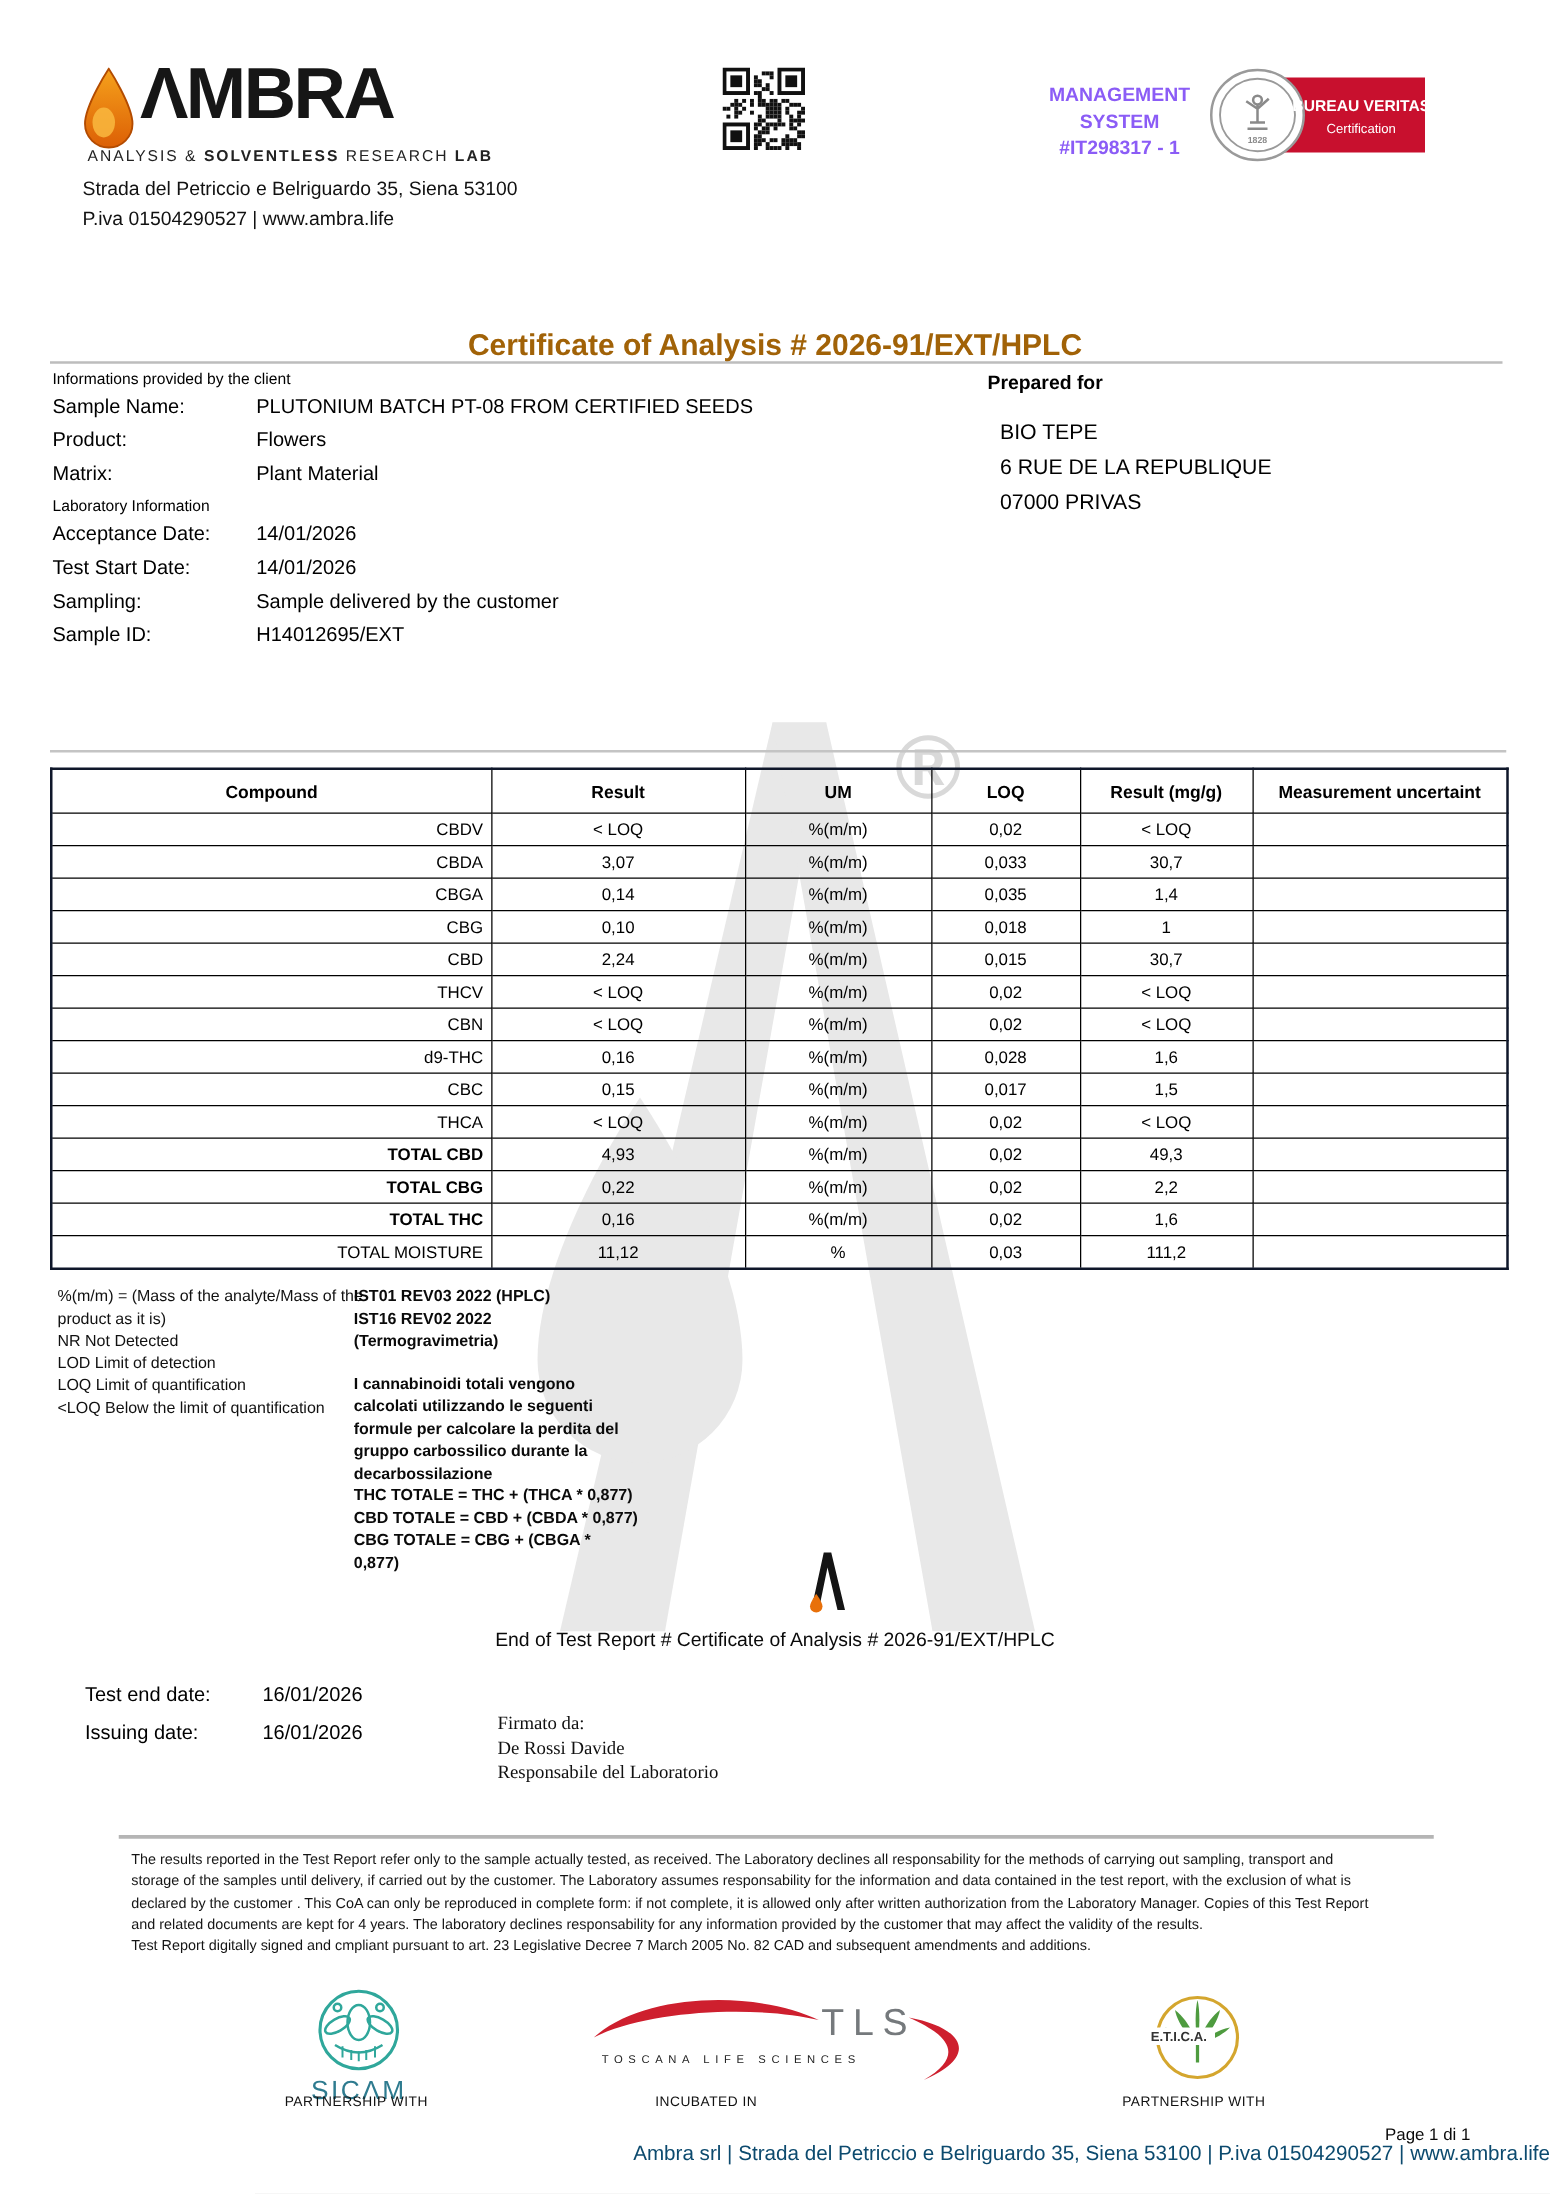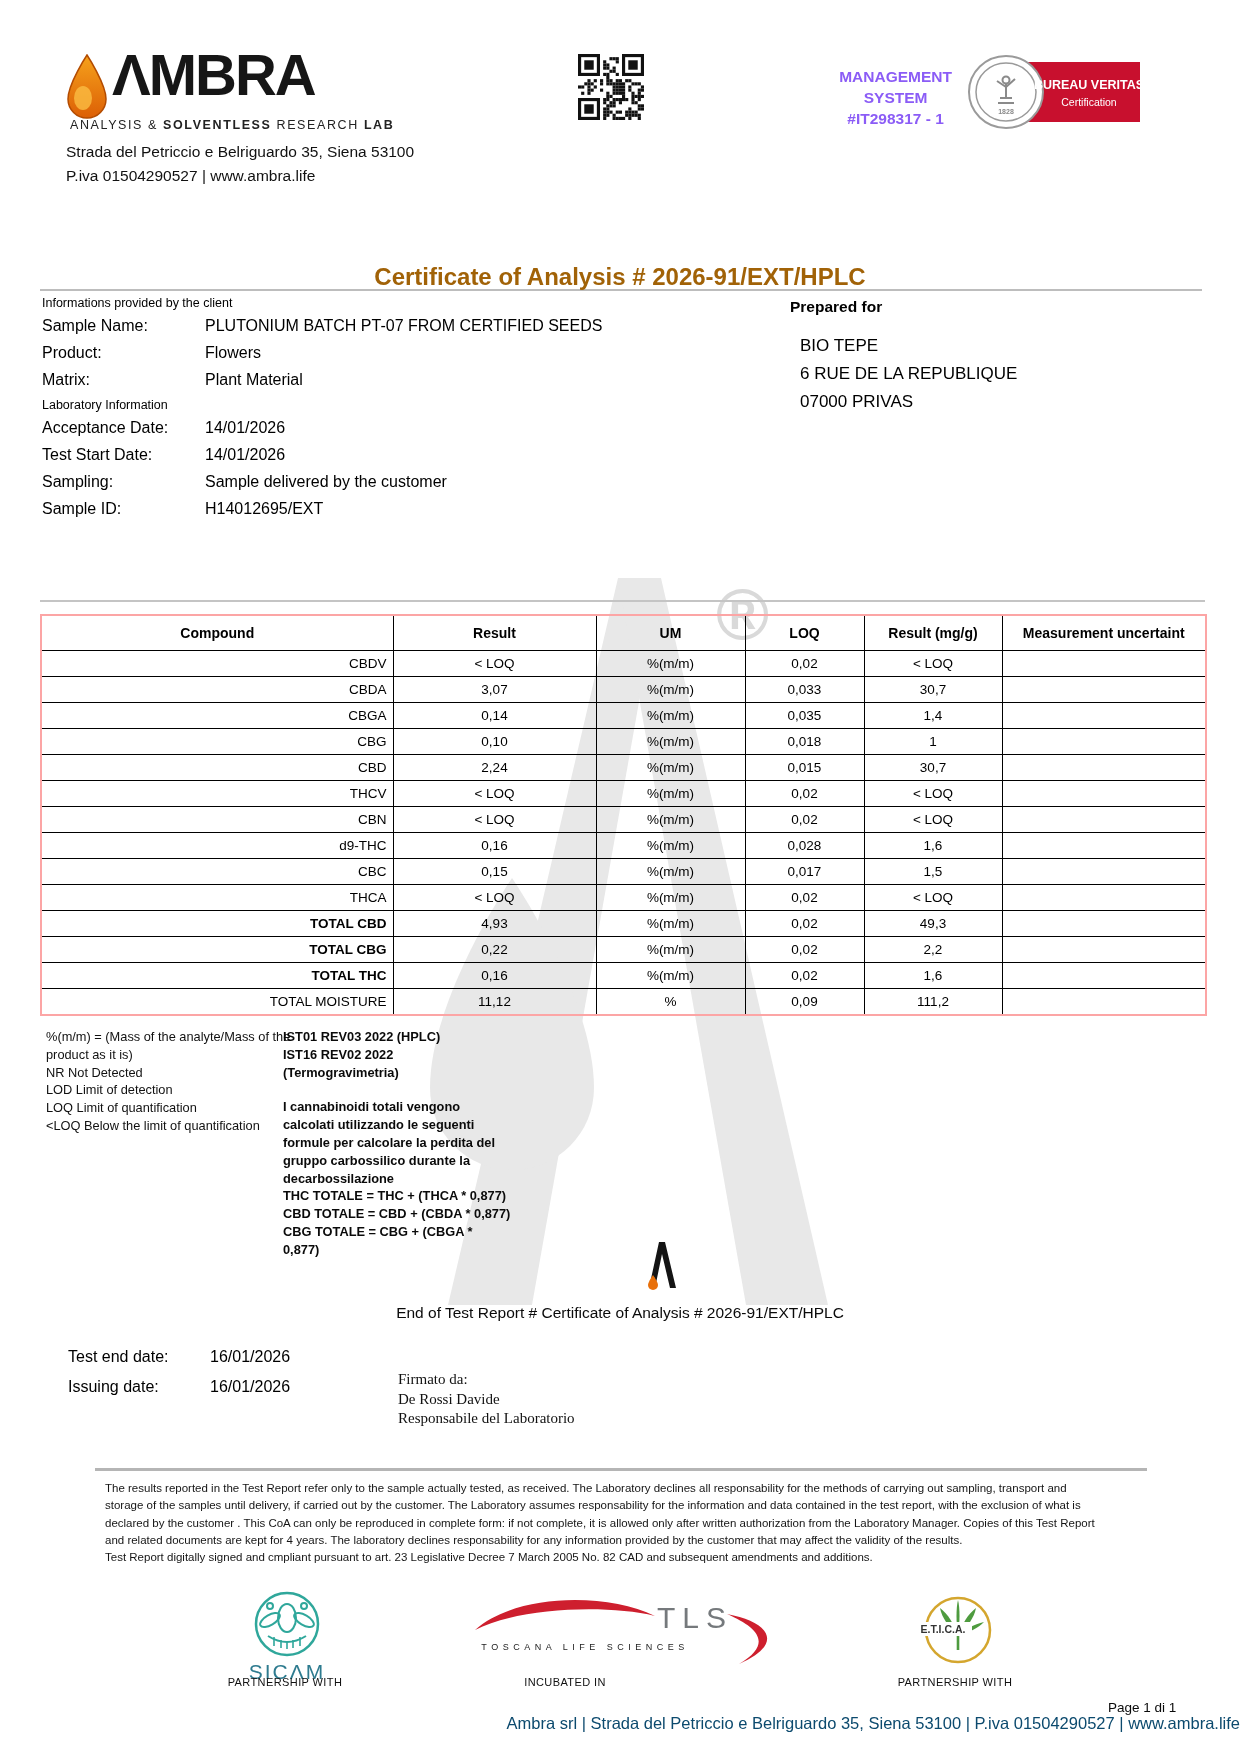--- a/index.html
+++ b/index.html
@@ -47,21 +47,21 @@
   .wm-reg{position:absolute;left:716px;top:578px;z-index:0;font-size:72px;color:#d9d9d9;
           font-weight:bold;line-height:1;}
 
   
   table.results{position:absolute;left:40px;top:614px;width:1165px;border-collapse:collapse;
                 table-layout:fixed;background:transparent;z-index:1;}
   .results th,.results td{border:1.6px solid #000;padding:0 6px;text-align:center;
                           font-size:13.5px;height:25px;overflow:hidden;white-space:nowrap;}
   .results th{font-weight:bold;font-size:14px;height:34px;}
   .results td:first-child{text-align:right;padding-left:24px;}
-  .results{border:2px solid #fca5a5;}
+  .results{border:2px solid #0f172a;}
   .results td.bold{font-weight:bold;}
 
   
   .notes-left{left:46px;top:1028px;width:252px;font-size:12.8px;line-height:17.8px;color:#111;}
   .notes-right{left:283px;top:1028px;width:228px;font-size:12.8px;line-height:17.8px;font-weight:bold;color:#0a0a0a;}
   .notes-right .para{margin:17px 0 0 0;}
   .notes-right .methods{margin:0;}
 
   
   .end-line{left:0;top:1304px;width:100%;text-align:center;font-size:15.5px;color:#0a0a0a;}
@@ -277,21 +277,21 @@
 
   <div class="doc-title layer">Certificate of Analysis # 2026-91/EXT/HPLC</div>
   <div class="rule rule-title"></div>
 
   <div class="info layer">
     <div class="sec-title">Informations provided by the client</div>
     <div>
 
         <div class="info-row">
           <div class="info-label">Sample Name:</div>
-          <div class="info-value">PLUTONIUM BATCH PT-07 FROM CERTIFIED SEEDS</div>
+          <div class="info-value">PLUTONIUM BATCH PT-08 FROM CERTIFIED SEEDS</div>
         </div>
 
         <div class="info-row">
           <div class="info-label">Product:</div>
           <div class="info-value">Flowers</div>
         </div>
 
         <div class="info-row">
           <div class="info-label">Matrix:</div>
           <div class="info-value">Plant Material</div>
@@ -468,21 +468,21 @@
           <td>%(m/m)</td>
           <td>0,02</td>
           <td>1,6</td>
           <td></td>
         </tr>
 
         <tr>
           <td>TOTAL MOISTURE</td>
           <td>11,12</td>
           <td>%</td>
-          <td>0,09</td>
+          <td>0,03</td>
           <td>111,2</td>
           <td></td>
         </tr>
       </tbody>
   </table>
 
   <div class="notes-left layer">
 
   <div>%(m/m) = (Mass of the analyte/Mass of the product as it is)</div>
       <div>NR Not Detected</div>

